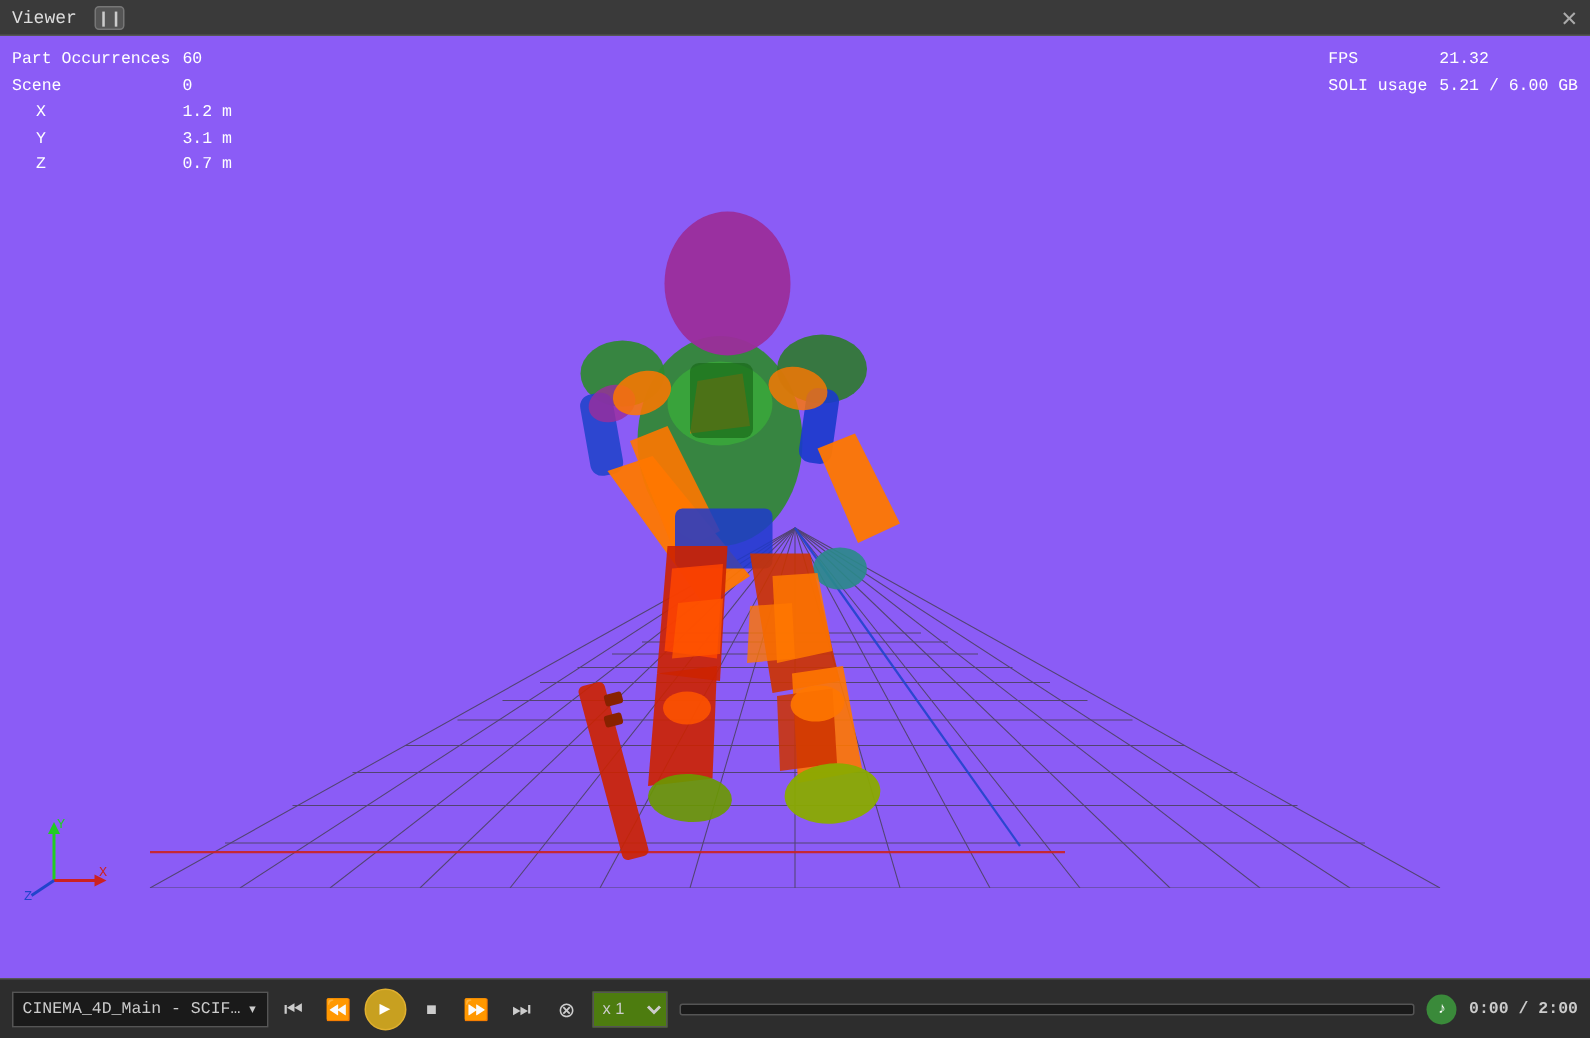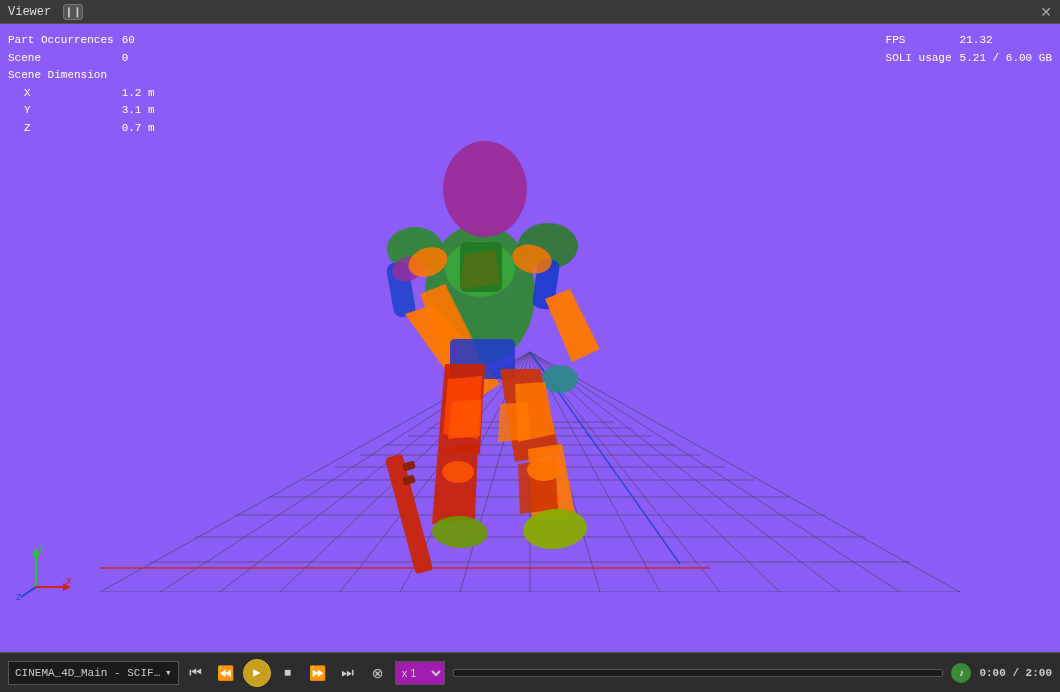--- a/index.html
+++ b/index.html
@@ -178,21 +178,21 @@
       width: 28px;
       height: 28px;
       display: flex;
       align-items: center;
       justify-content: center;
       cursor: pointer;
       color: #fff;
       font-size: 12px;
     }
     #speed-select {
-      background: #a21caf;
+      background: #4d7c0f;
       border: 1px solid #555;
       color: #ccc;
       font-size: 11px;
       height: 24px;
       padding: 0 2px;
     }
     #timeline-slider {
       flex: 1;
       height: 8px;
       background: #1a1a1a;
@@ -350,24 +350,20 @@
       <tbody>
           <tr>
         <td>Part Occurrences</td>
         <td>60</td>
       </tr>
       <tr>
         <td>Scene</td>
         <td>0</td>
       </tr>
       <tr>
-        <td>Scene Dimension</td>
-        <td></td>
-      </tr>
-      <tr>
         <td style="padding-left:16px;">X</td>
         <td>1.2 m</td>
       </tr>
       <tr>
         <td style="padding-left:16px;">Y</td>
         <td>3.1 m</td>
       </tr>
       <tr>
         <td style="padding-left:16px;">Z</td>
         <td>0.7 m</td>

